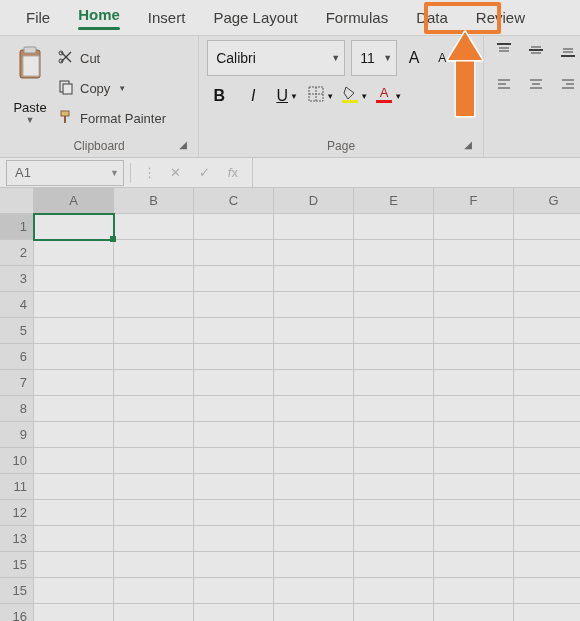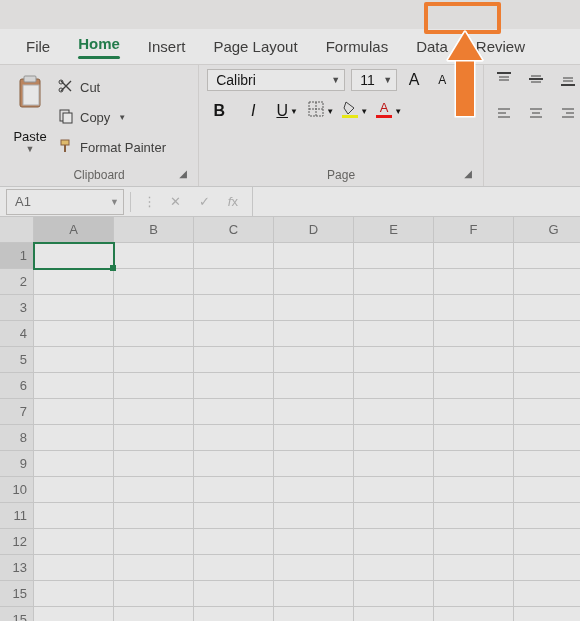--- a/index.html
+++ b/index.html
@@ -22,21 +22,20 @@
 
   
   .tabs {
     display: flex;
     align-items: center;
     height: 36px;
     padding-left: 12px;
     gap: 0;
     background: #fff;
     border-bottom: 1px solid #e1dfdd;
-    margin-top: 29px;
   }
   .tab {
     padding: 8px 14px;
     font-size: 15px;
     color: #323130;
     cursor: pointer;
   }
   .tab.active {
     color: #107c41;
     font-weight: 600;
@@ -98,21 +97,21 @@
     display: flex; align-items: center; gap: 6px;
     font-size: 13px; color: #323130; height: 24px;
   }
   .small-cmd .caret { font-size: 8px; color: #444; margin-left: 2px; }
 
   
   .font-row { display: flex; gap: 6px; align-items: center; margin-bottom: 8px; }
   .combo {
     display: flex; align-items: center; justify-content: space-between;
     border: 1px solid #c8c6c4; background: #fff;
-    height: 22px; padding: 0 4px 0 8px; font-size: 14px;
+    height: 36px; padding: 0 4px 0 8px; font-size: 14px;
   }
   .combo .caret { font-size: 9px; color: #444; }
   .font-name { width: 138px; }
   .font-size { width: 46px; }
   .grow-btn { width: 22px; height: 22px; display:flex; align-items:center; justify-content:center; font-size:15px; }
   .btnrow { display:flex; gap:10px; align-items:center; }
   .ibtn {
     width: 24px; height: 24px;
     display:flex; align-items:center; justify-content:center;
     font-size: 16px;

